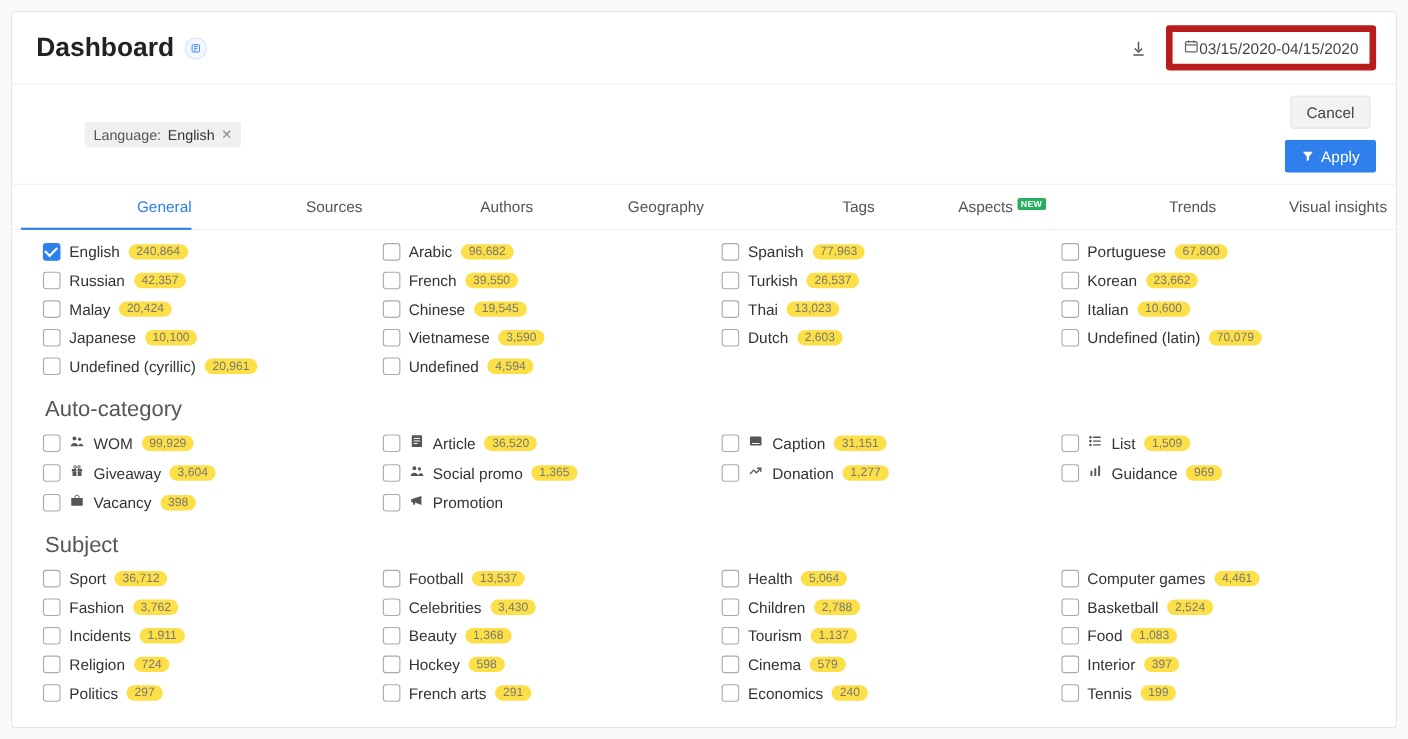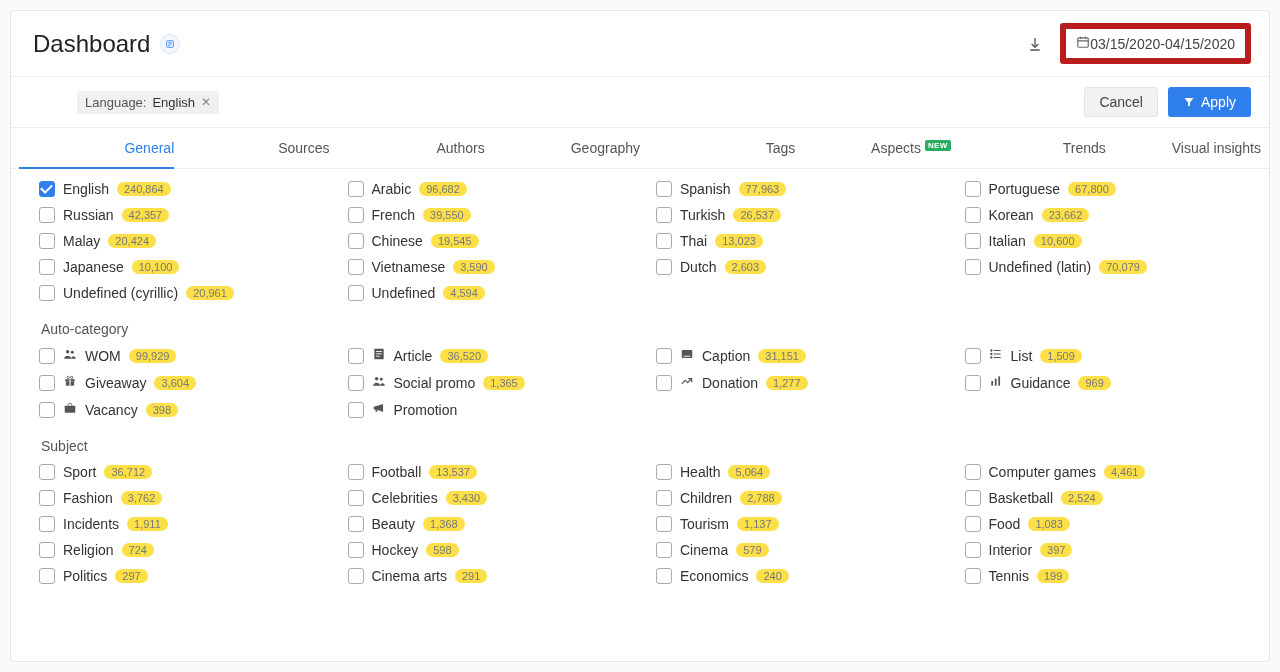--- a/index.html
+++ b/index.html
@@ -2,32 +2,32 @@
 <html><head>
 <meta charset="utf-8">
 <style>
   * { box-sizing: border-box; }
   html, body { margin:0; padding:0; font-family: -apple-system, BlinkMacSystemFont, "Segoe UI", Helvetica, Arial, sans-serif; color:#333; background:#fafafa; }
   .wrap { width:1280px; height:672px; padding:10px; }
   .card { background:#fff; border:1px solid #e5e5e5; border-radius:4px; height:100%; display:flex; flex-direction:column; overflow:hidden; }
   
   .header { display:flex; align-items:center; justify-content:space-between; padding:12px 18px 12px 22px; border-bottom:1px solid #eee; }
   .header-left { display:flex; align-items:center; gap:10px; }
-  .title { font-size:24px; font-weight:400; color:#222; }
+  .title { font-size:24px; font-weight:700; color:#222; }
   .title-badge { width:20px; height:20px; border:1px solid #d7e6fb; border-radius:50%; display:flex; align-items:center; justify-content:center; font-size:10px; color:#2f80ed; background:#f3f8ff; }
   .header-right { display:flex; align-items:center; gap:14px; }
   .icon-btn { width:22px; height:22px; display:flex; align-items:center; justify-content:center; color:#555; cursor:pointer; }
   .date-picker { display:flex; align-items:center; border:6px solid #b91c1c; border-radius:3px; padding:6px 10px; font-size:14px; color:#444; }
   .date-picker .cal { color:#666; }
   
   .filterbar { display:flex; align-items:center; justify-content:space-between; padding:10px 18px 10px 22px; border-bottom:1px solid #eee; }
   .chip { display:inline-flex; align-items:center; background:#eef0f2; border-radius:3px; padding:4px 8px; font-size:13px; color:#333; gap:6px;margin-left:44px; }
   .chip .k { color:#555; }
   .chip .x { color:#888; cursor:pointer; font-size:12px; }
-  .actions { display:flex; align-items:center; gap:10px; }
+  .actions { display:flex; align-items:center; gap:10px;flex-direction:column; }
   .btn { border-radius:3px; padding:6px 14px; font-size:14px; cursor:pointer; border:1px solid transparent; }
   .btn-cancel { background:#f1f2f3; color:#444; border-color:#e2e4e6; }
   .btn-apply { background:#2f80ed; color:#fff; display:flex; align-items:center; gap:6px; }
   .btn-apply svg { width:12px; height:12px; }
   
   .tabs { display:flex; border-bottom:1px solid #eee; padding:0 8px; }
   .tab { flex:1; text-align:right; padding:12px 0; font-size:14px; color:#555; cursor:pointer; position:relative; }
   .tab.active { color:#2f80ed; }
   .tab.active::after { content:""; position:absolute; left:0; right:0; bottom:-1px; height:2px; background:#2f80ed; }
   .tab .new { display:inline-block; background:#27ae60; color:#fff; font-size:8px; font-weight:700; border-radius:2px; padding:1px 3px; margin-left:4px; vertical-align:top; letter-spacing:0.3px; }
@@ -35,21 +35,21 @@
   .content { padding:12px 16px 18px 28px; overflow:auto; flex:1; }
   .grid4 { display:grid; grid-template-columns:repeat(4, 1fr); gap:10px 20px; }
   .item { display:flex; align-items:center; gap:8px; font-size:14px; color:#333; }
   .cb { width:16px; height:16px; border:1.5px solid #aaa; border-radius:3px; position:relative; cursor:pointer; flex:0 0 auto; }
   .cb.checked { background:#2f80ed; border-color:#2f80ed; }
   .cb.checked::after {
     content:""; position:absolute; left:3px; top:0px; width:5px; height:9px;
     border:solid #fff; border-width:0 2px 2px 0; transform:rotate(45deg);
   }
   .count { background:#fde047; color:#777; font-size:11px; border-radius:10px; padding:1px 7px; }
-  .section-title { font-size:14px; color:#555; margin:20px 0 10px 2px; }
+  .section-title { font-size:20px; color:#555; margin:20px 0 10px 2px; }
   .icon-sm { width:14px; height:14px; color:#555; flex:0 0 auto; }
 </style>
 </head>
 <body>
 <div class="wrap">
   <div class="card">
 
     <div class="header">
       <div class="header-left">
         <div class="title">Dashboard</div>
@@ -392,21 +392,21 @@
             <span>Interior</span>
             <span class="count">397</span>
           </div>
           <div class="item">
             <span class="cb"></span>
             <span>Politics</span>
             <span class="count">297</span>
           </div>
           <div class="item">
             <span class="cb"></span>
-            <span>Cinema arts</span>
+            <span>French arts</span>
             <span class="count">291</span>
           </div>
           <div class="item">
             <span class="cb"></span>
             <span>Economics</span>
             <span class="count">240</span>
           </div>
           <div class="item">
             <span class="cb"></span>
             <span>Tennis</span>

